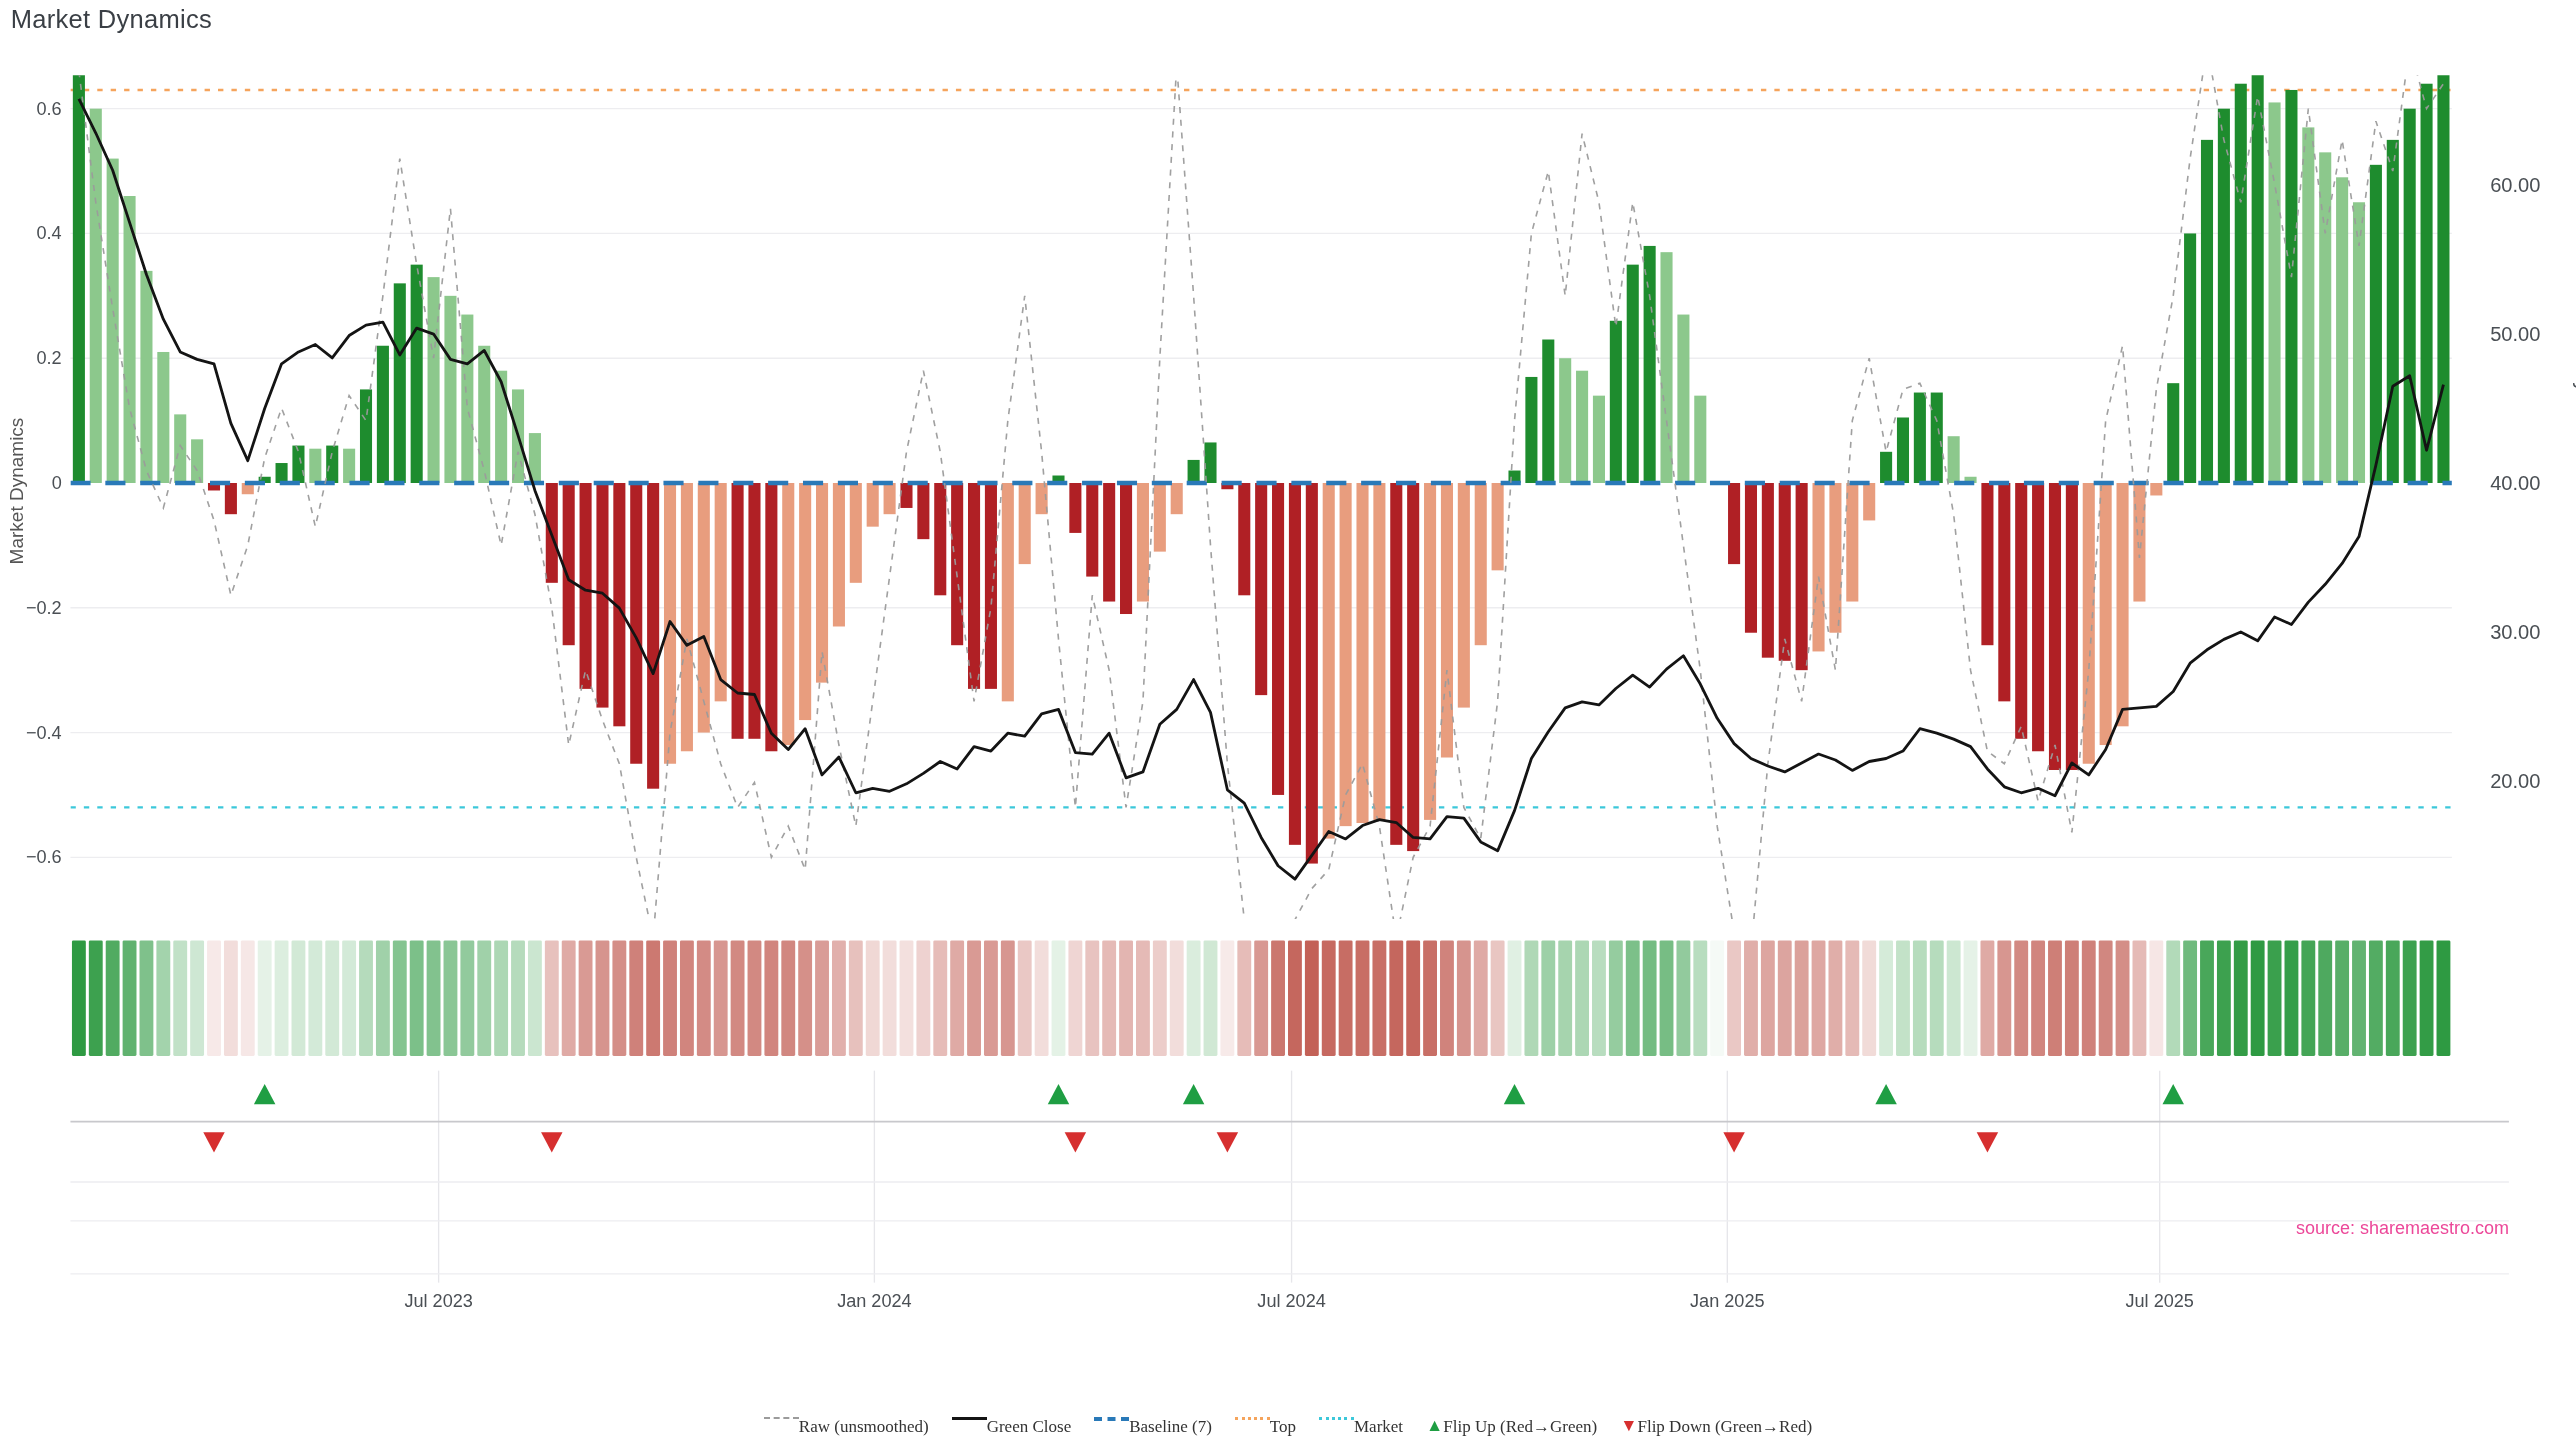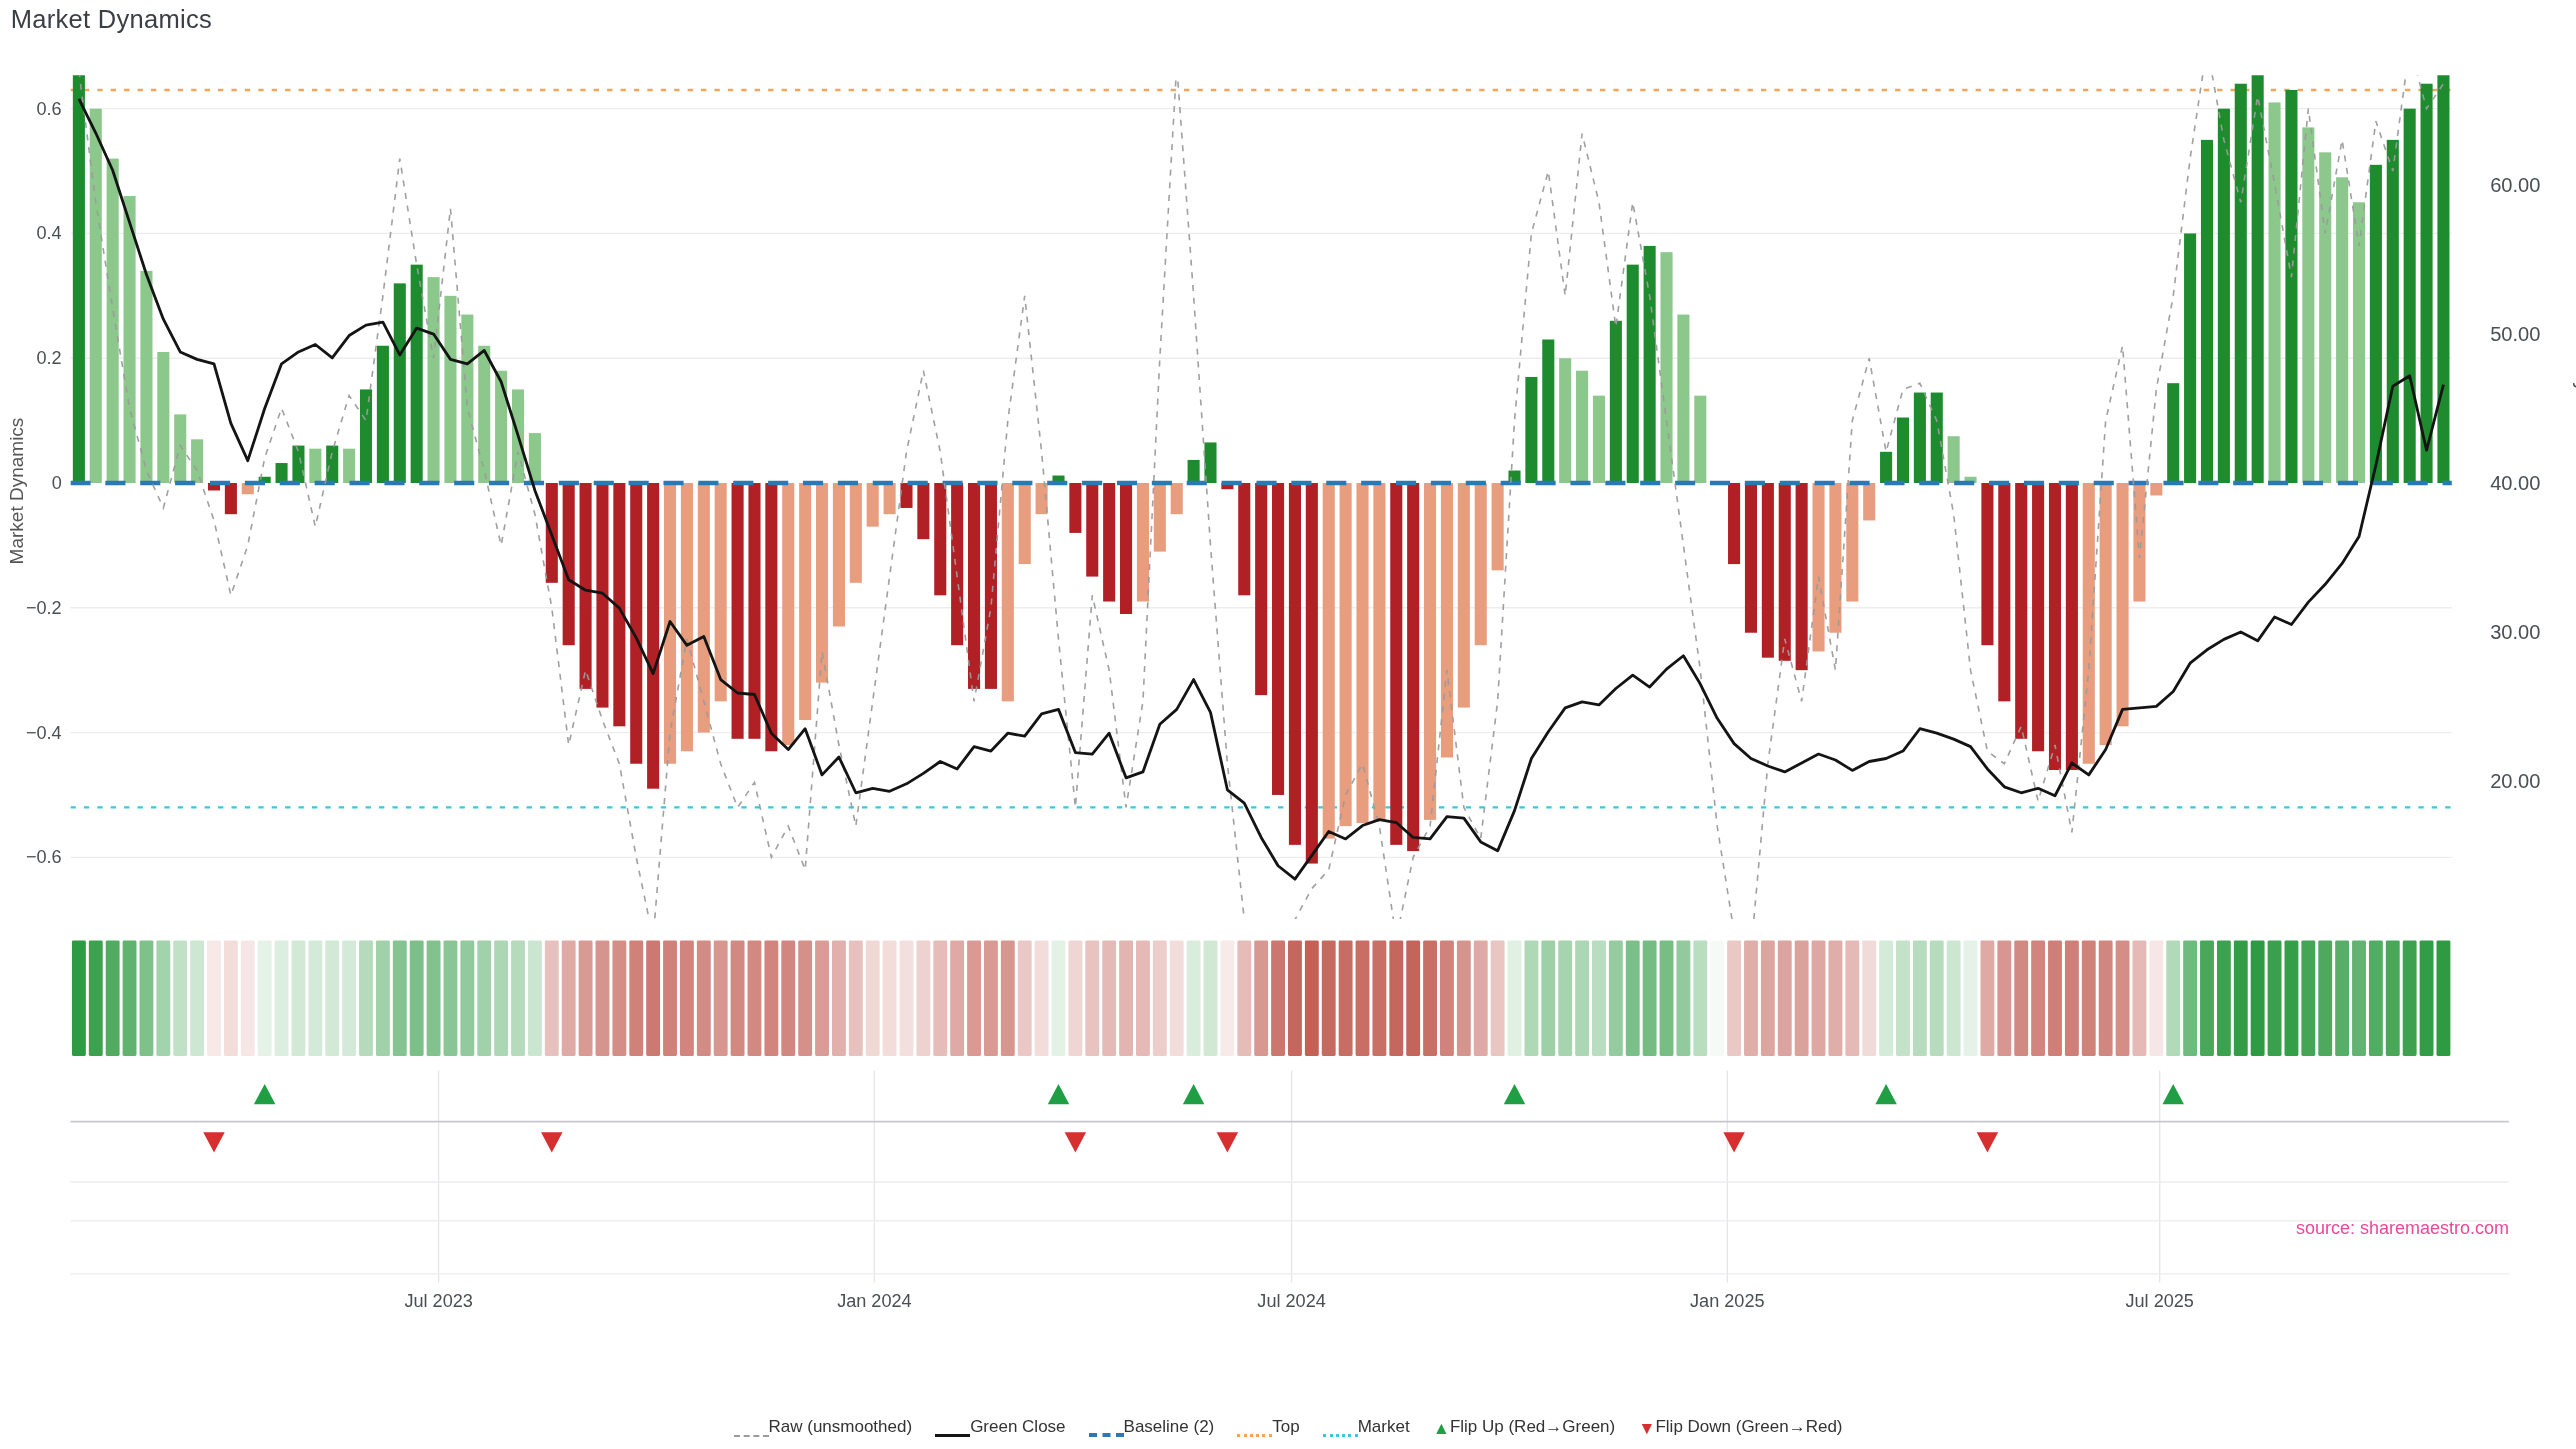--- a/index.html
+++ b/index.html
@@ -7,21 +7,21 @@
         font-family:"Liberation Sans","DejaVu Sans",sans-serif;}
   .title{position:absolute;left:10.7px;top:5.4px;font-size:25.5px;color:#3a3f45;letter-spacing:0.3px;}
   .yaxis-label{position:absolute;left:-70px;top:480px;width:174px;text-align:center;
         transform:rotate(-90deg);font-size:19px;color:#555;}
   .yaxis-label-right{position:absolute;left:2483px;top:402px;width:201px;text-align:center;
         transform:rotate(90deg);transform-origin:center;font-size:20px;color:#4a4f54;}
   .source{position:absolute;right:67px;top:1218px;font-size:18px;color:#ec4899;}
   svg{position:absolute;left:0;top:0;}
   .legend{position:absolute;left:0;right:0;top:1417px;display:flex;justify-content:center;
         align-items:center;gap:23px;font-size:17px;color:#333;}
-  .legend-item{display:flex;align-items:flex-end;gap:0;}
+  .legend-item{display:flex;align-items:flex-start;gap:0;font-family:Liberation Serif, serif;}
   .swatch{display:inline-block;width:35px;height:0;border-top-width:2.7px;}
   .swatch.raw{border-top-style:dashed;border-top-width:2px;}
   .swatch.solid{border-top-style:solid;border-top-width:3.4px;}
   .swatch.baseline{border-top-style:dashed;border-top-width:4px;}
   .swatch.dotted{border-top-style:dotted;border-top-width:3.4px;}
   .tri{font-size:17.4px;line-height:1;}
 </style>
 </head>
 <body>
 
@@ -376,21 +376,21 @@
     <div class="legend-item">
       <span class="swatch raw" style="border-top-color: rgb(155, 155, 155);"></span>
       <span>Raw (unsmoothed)</span>
     </div>
     <div class="legend-item">
       <span class="swatch solid" style="border-top-color: rgb(20, 20, 20);"></span>
       <span>Green Close</span>
     </div>
     <div class="legend-item">
       <span class="swatch baseline" style="border-top-color: rgb(41, 121, 184);"></span>
-      <span>Baseline (2)</span>
+      <span>Baseline (7)</span>
     </div>
     <div class="legend-item">
       <span class="swatch dotted" id="sw-top" style="border-top-color: rgb(245, 164, 92);"></span>
       <span>Top</span>
     </div>
     <div class="legend-item">
       <span class="swatch dotted" id="sw-bottom" style="border-top-color: rgb(60, 200, 218);"></span>
       <span>Market</span>
     </div>
     <div class="legend-item">

